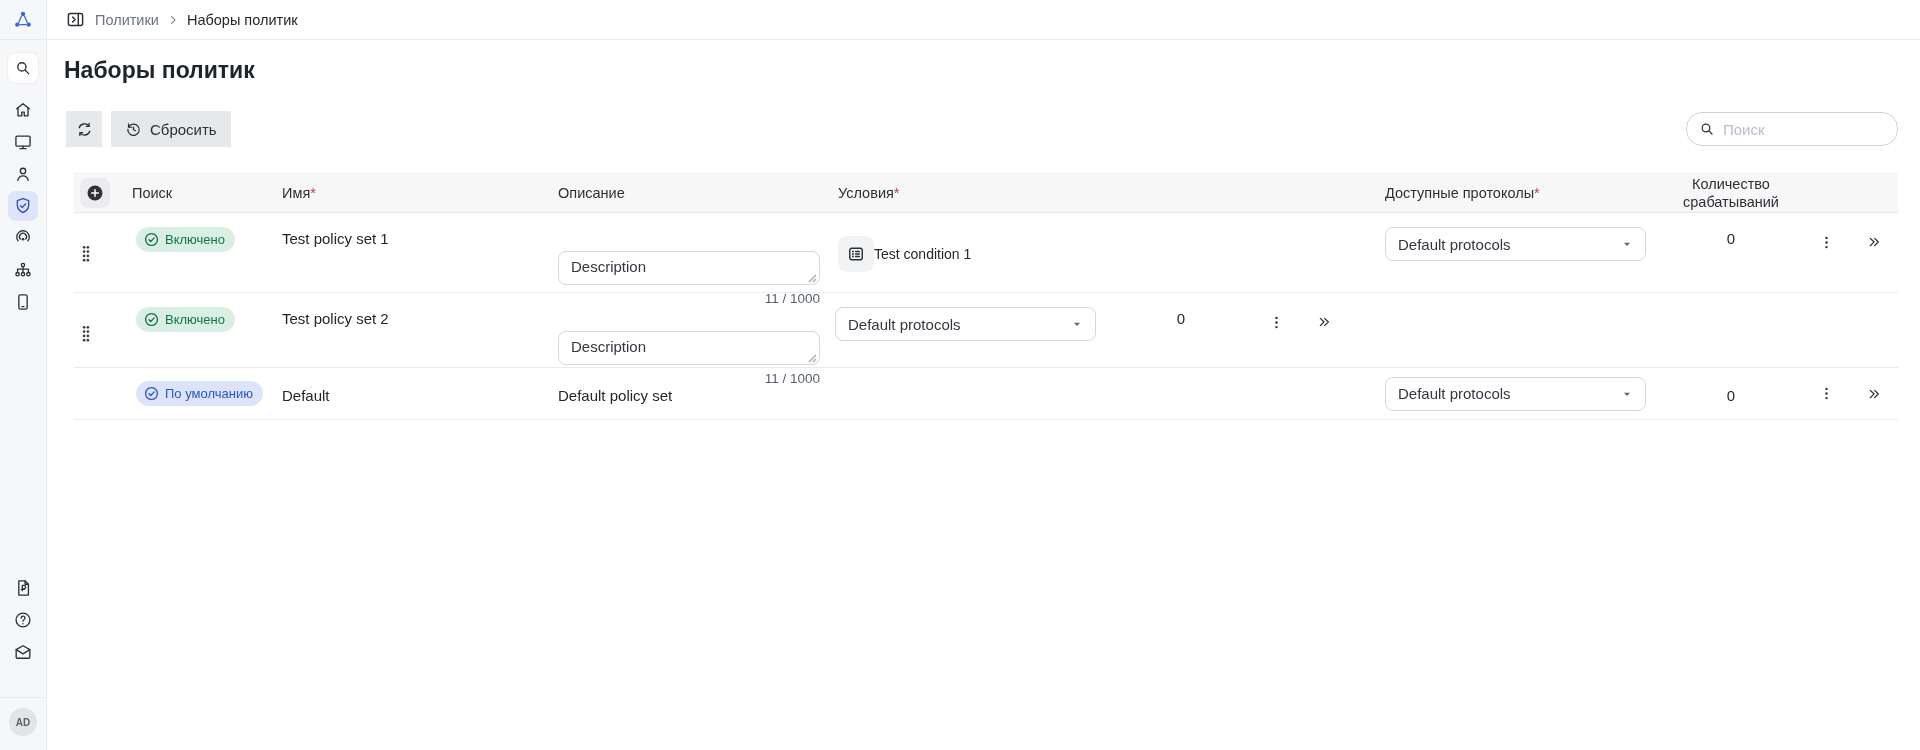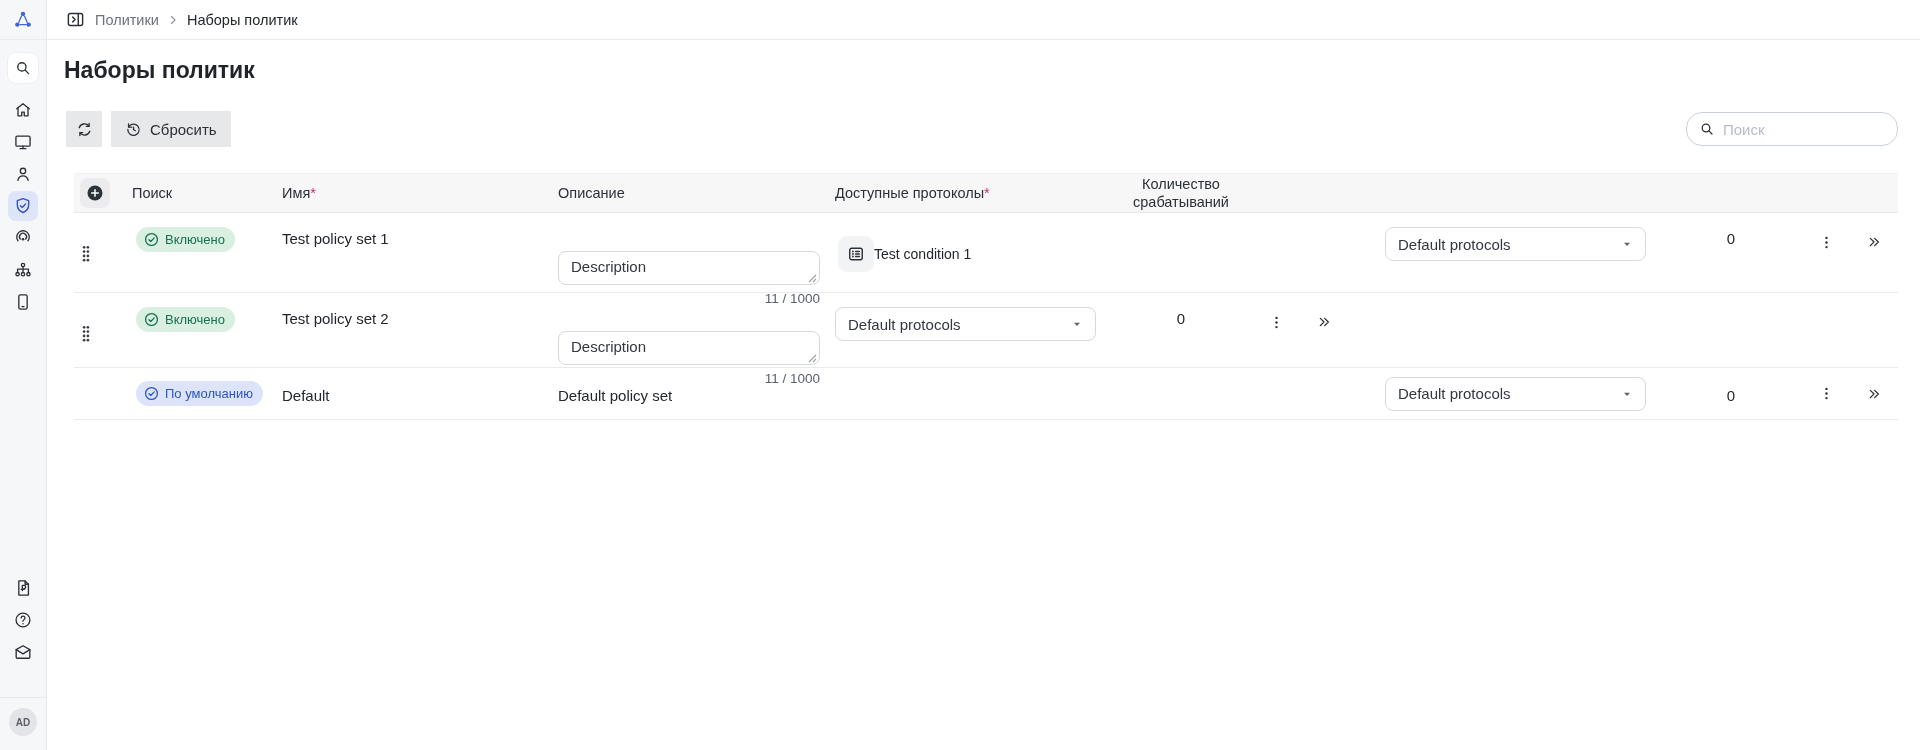--- a/index.html
+++ b/index.html
@@ -328,20 +328,21 @@
             <svg width="20" height="20" viewBox="0 0 24 24">
               <circle cx="12" cy="12" r="9" fill="#2f3338"></circle>
               <path d="M12 8v8M8 12h8" stroke="#ffffff" stroke-width="1.8" stroke-linecap="round"></path>
             </svg>
           </span>
         </button>
       </div>
       <div class="col col-status"><span>Поиск</span></div>
       <div class="col col-name"><span>Имя</span><span class="req">*</span></div>
       <div class="col col-desc"><span>Описание</span></div>
+      <div class="col col-cond"><span>Условия</span><span class="req">*</span></div>
       <div class="col col-proto"><span>Доступные протоколы</span><span class="req">*</span></div>
       <div class="col col-count th-count">Количество срабатываний</div>
       <div class="col col-kebab"></div>
       <div class="col col-expand"></div>
     </div>
 
     <div class="trow rbody row-tall">
       <div class="col col-drag">
         <span class="grip">
           <svg width="12" height="19" viewBox="0 0 12 20" fill="currentColor">

